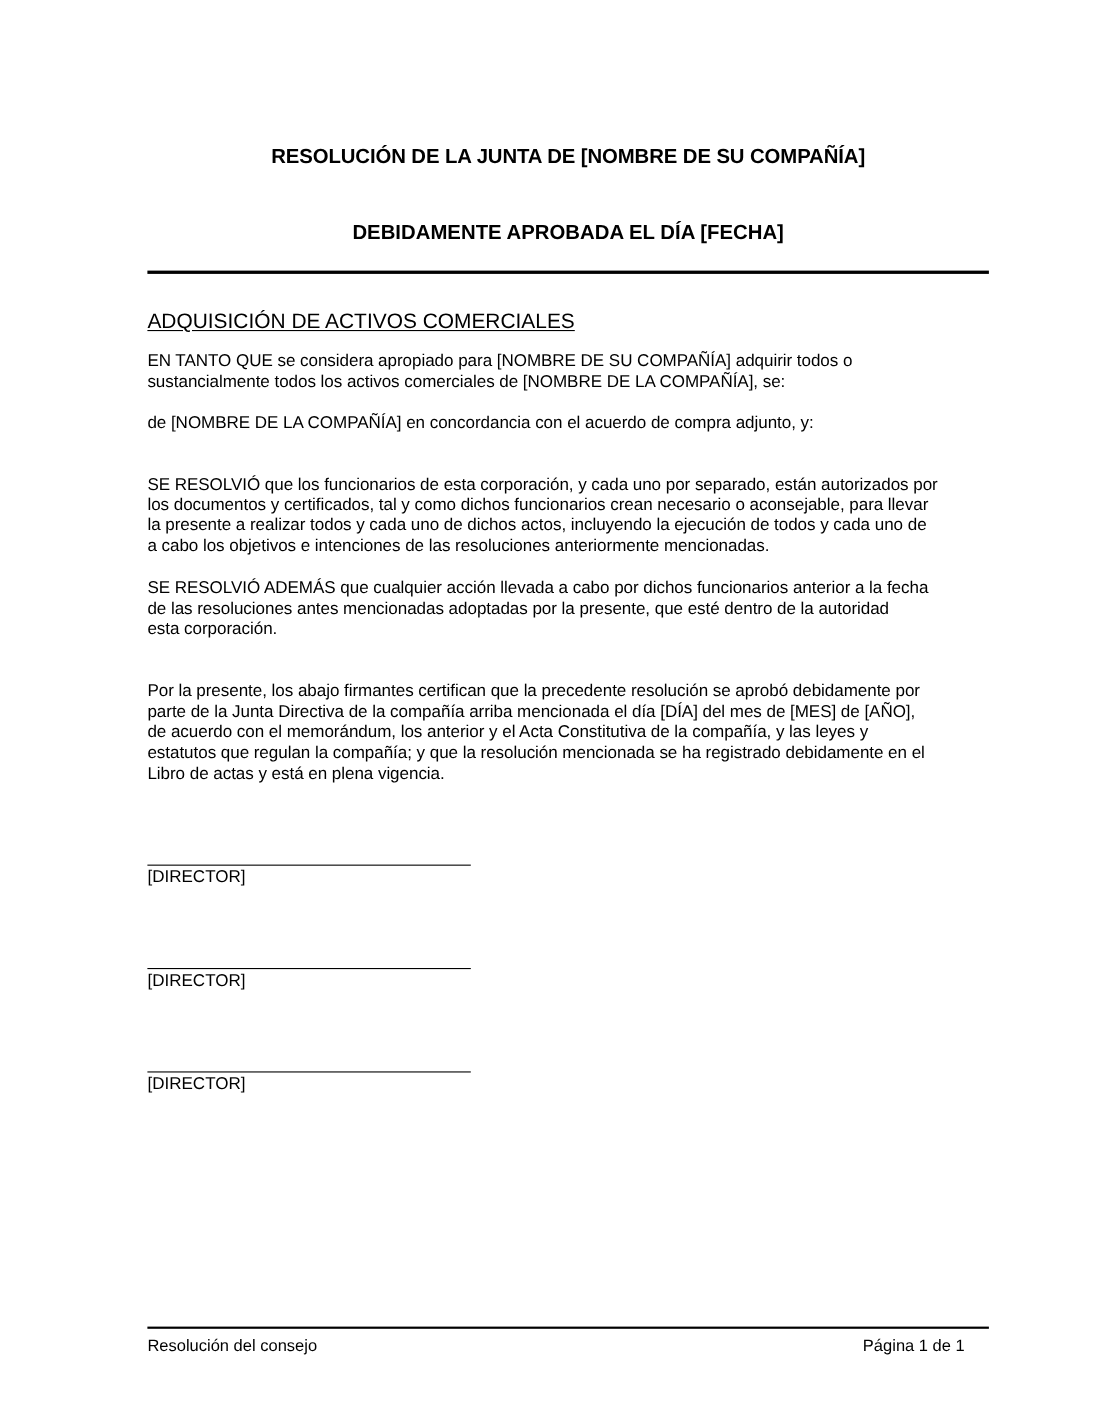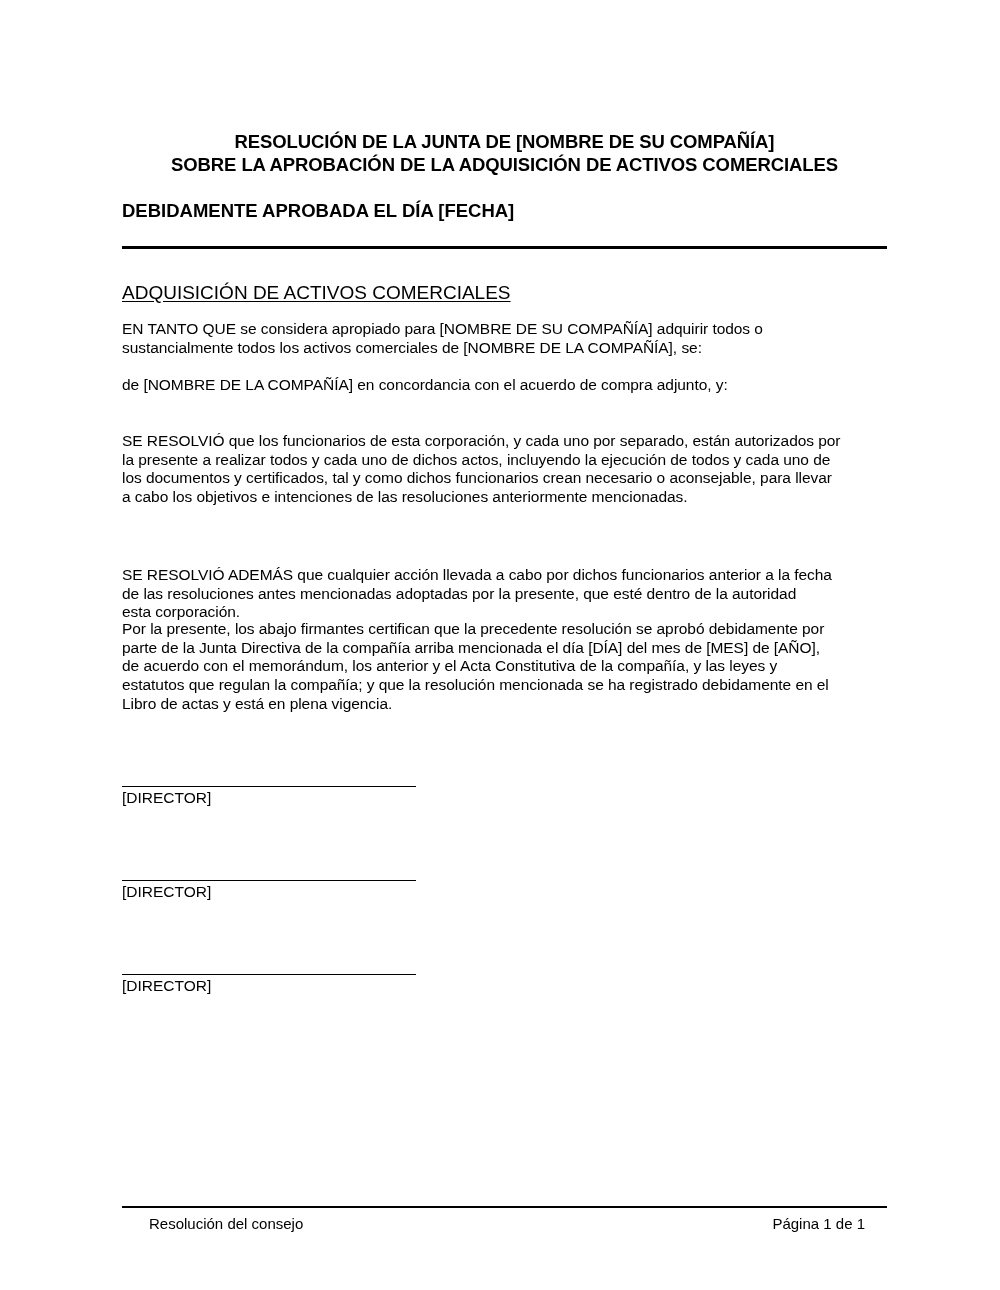--- a/index.html
+++ b/index.html
@@ -10,41 +10,42 @@
     body {
       width: 1000px;
       height: 1290px;
       position: relative;
       overflow: hidden;
       font-family: "Liberation Sans", sans-serif;
       color: #000000;
     }
     .page {
       position: absolute;
-      left: 4px; top: 0;
+      left: 16px; top: 0;
       width: 978px;
       height: 1290px;
     }
     .title-block {
       position: absolute;
       left: 118px;
       width: 765px;
       top: 130px;
       text-align: center;
       font-weight: bold;
       font-size: 18.5px;
       line-height: 23px;
       letter-spacing: -0.1px;
     }
     .title-line { display: block; white-space: nowrap; }
     .subtitle {
       position: absolute;
       left: 118px;
       width: 765px;
       top: 199px;
+      text-align: center;
       font-weight: bold;
       font-size: 18.5px;
       line-height: 23px;
       white-space: nowrap;
     }
     .rule-thick {
       position: absolute;
       left: 118px;
       top: 246px;
       width: 765px;
@@ -95,64 +96,62 @@
       height: 2px;
       background: #000000;
     }
     .footer-left {
       position: absolute;
       left: 118px;
       top: 1215px;
       font-size: 15px;
       line-height: 18px;
       white-space: nowrap;
-      margin-left: 27px;
     }
     .footer-right {
       position: absolute;
       right: 117px;
       top: 1215px;
       font-size: 15px;
       line-height: 18px;
       white-space: nowrap;
     }
   </style>
 </head>
 <body>
 
 <div class="page">
 
   <div class="title-block">
     <span class="title-line">RESOLUCIÓN DE LA JUNTA DE [NOMBRE DE SU COMPAÑÍA]</span>
-    <span class="title-line">SOBRE LA APROBACIÓN DE LA ADQUISICIÓN DE ACTIVOS COMERCIALES</span>
   </div>
 
   <div class="subtitle">DEBIDAMENTE APROBADA EL DÍA [FECHA]</div>
 
   <div class="rule-thick"></div>
 
   <div class="section-heading">ADQUISICIÓN DE ACTIVOS COMERCIALES</div>
 
   <div class="para" style="top:320px;">
     <span class="ln">EN TANTO QUE se considera apropiado para [NOMBRE DE SU COMPAÑÍA] adquirir todos o</span>
     <span class="ln">sustancialmente todos los activos comerciales de [NOMBRE DE LA COMPAÑÍA], se:</span>
   </div>
 
   <div class="para" style="top:376px;">
     <span class="ln">de [NOMBRE DE LA COMPAÑÍA] en concordancia con el acuerdo de compra adjunto, y:</span>
   </div>
 
   <div class="para" style="top:432px;">
     <span class="ln">SE RESOLVIÓ que los funcionarios de esta corporación, y cada uno por separado, están autorizados por</span>
+    <span class="ln">los documentos y certificados, tal y como dichos funcionarios crean necesario o aconsejable, para llevar</span>
     <span class="ln">la presente a realizar todos y cada uno de dichos actos, incluyendo la ejecución de todos y cada uno de</span>
-    <span class="ln">los documentos y certificados, tal y como dichos funcionarios crean necesario o aconsejable, para llevar</span>
     <span class="ln">a cabo los objetivos e intenciones de las resoluciones anteriormente mencionadas.</span>
   </div>
 
-  <div class="para" style="top:526px;margin-top:40px;">
+  <div class="para" style="top:526px;">
     <span class="ln">SE RESOLVIÓ ADEMÁS que cualquier acción llevada a cabo por dichos funcionarios anterior a la fecha</span>
     <span class="ln">de las resoluciones antes mencionadas adoptadas por la presente, que esté dentro de la autoridad</span>
     <span class="ln">esta corporación.</span>
   </div>
 
   <div class="para" style="top:620px;">
     <span class="ln">Por la presente, los abajo firmantes certifican que la precedente resolución se aprobó debidamente por</span>
     <span class="ln">parte de la Junta Directiva de la compañía arriba mencionada el día [DÍA] del mes de [MES] de [AÑO],</span>
     <span class="ln">de acuerdo con el memorándum, los anterior y el Acta Constitutiva de la compañía, y las leyes y</span>
     <span class="ln">estatutos que regulan la compañía; y que la resolución mencionada se ha registrado debidamente en el</span>

